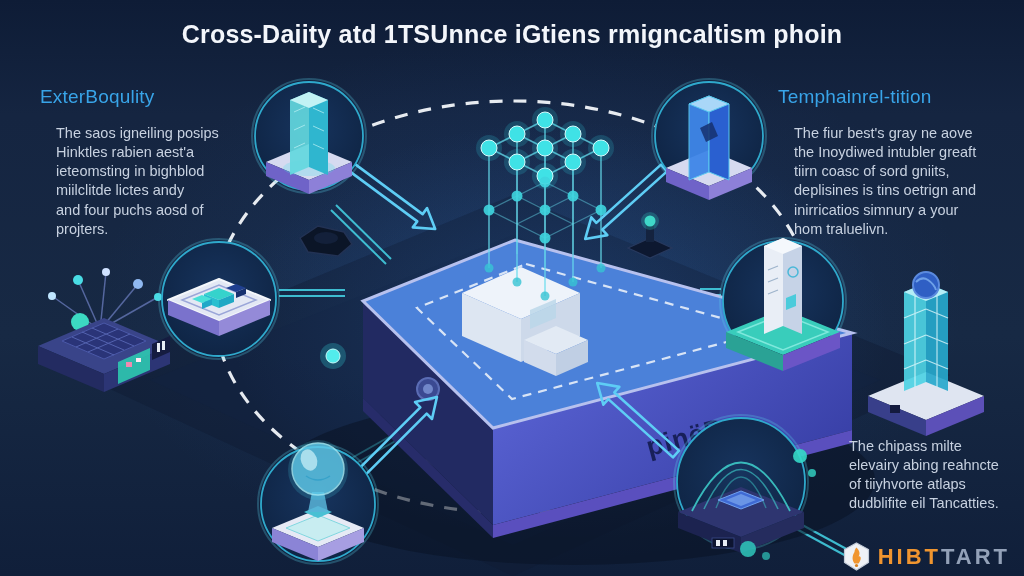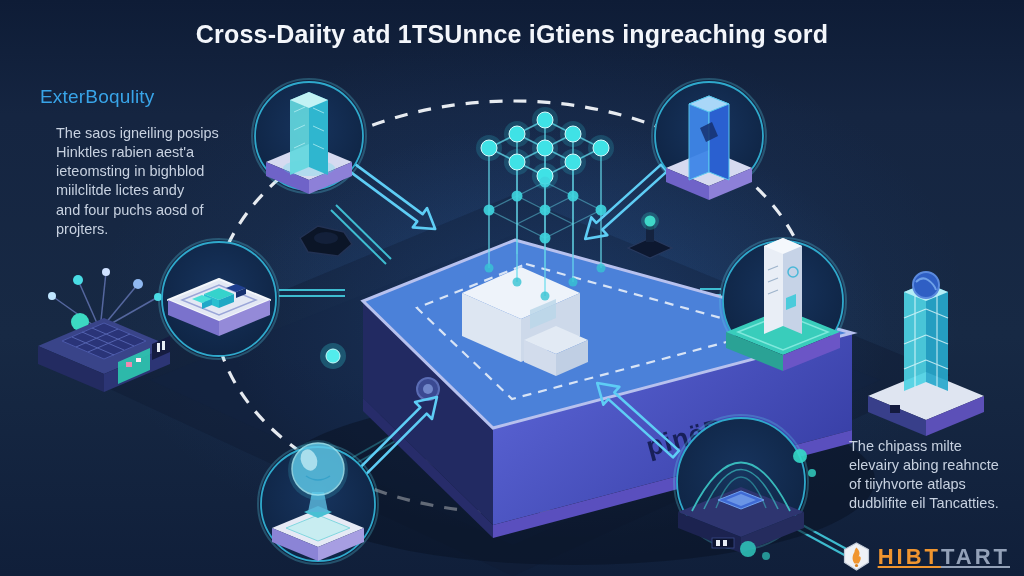--- a/index.html
+++ b/index.html
@@ -16,21 +16,21 @@
   }
   svg.scene{position:absolute;inset:0;}
   .tb{position:absolute;}
   .tb h2{margin:0 0 10px 0;color:#38a4e8;font-size:19px;font-weight:normal;letter-spacing:.2px;}
   .tb p{margin:16px;color:#c7d1e0;font-size:14.5px;line-height:1.32;white-space:pre-line;}
   .tb.tl{left:40px;top:86px;width:230px;}
   .tb.tr{left:778px;top:86px;width:240px;}
   .tb.bl{left:40px;top:418px;width:240px;}
   .tb.br{left:833px;top:421px;width:185px;}
   .logo{position:absolute;right:14px;bottom:5px;display:flex;align-items:center;gap:8px;}
-  .logo .word{font-size:22px;font-weight:bold;letter-spacing:3px;text-decoration:underline;}
+  .logo .word{font-size:22px;font-weight:bold;letter-spacing:3px;}
   .logo .t1{color:#f0952f;}
   .logo .t2{color:#93a1b8;}
 </style>
 </head>
 <body>
 
 <div class="stage">
 
   <svg class="scene" width="1024" height="576" viewBox="0 0 1024 576">
     <defs>
@@ -365,32 +365,41 @@
       <path d="M716,508 Q741,446 766,508" fill="none" stroke="#3fd2ce" stroke-width="1.4" opacity="0.45"></path>
       <polygon points="718,500 741,491 764,500 741,509" fill="#3f6ad4" stroke="#6fa0f0" stroke-width="1"></polygon>
       <polygon points="726,500 741,494 756,500 741,506" fill="#6f9ae8" opacity="0.9"></polygon>
       <circle cx="800" cy="456" r="7" fill="#35d8c8" opacity="0.9"></circle>
       <circle cx="812" cy="473" r="4" fill="#35d8c8" opacity="0.8"></circle>
       <circle cx="748" cy="549" r="8" fill="#2fc8bc" opacity="0.85"></circle>
       <circle cx="766" cy="556" r="4" fill="#2fc8bc" opacity="0.7"></circle>
     </g>
   </svg>
 
-  <div class="title">Cross-Daiity atd 1TSUnnce iGtiens ingreaching sord</div>
+  <div class="title">Cross-Daiity atd 1TSUnnce iGtiens rmigncaltism phoin</div>
 
   <div class="tb tl">
     <h2>ExterBoqulity</h2>
     <p>The saos igneiling posips
 Hinktles rabien aest'a
 ieteomsting in bighblod
 miilclitde lictes andy
 and four puchs aosd of
 projters.</p>
   </div>
 
+  <div class="tb tr">
+    <h2>Temphainrel-tition</h2>
+    <p>The fiur best's gray ne aove
+the Inoydiwed intubler greaft
+tiirn coasc of sord gniits,
+deplisines is tins oetrign and
+inirricatios simnury a your
+hom traluelivn.</p>
+  </div>
 
   <div class="tb bl">
   </div>
 
   <div class="tb br">
     <p>The chipass milte
 elevairy abing reahncte
 of tiiyhvorte atlaps
 dudblifite eil Tancatties.</p>
   </div>

